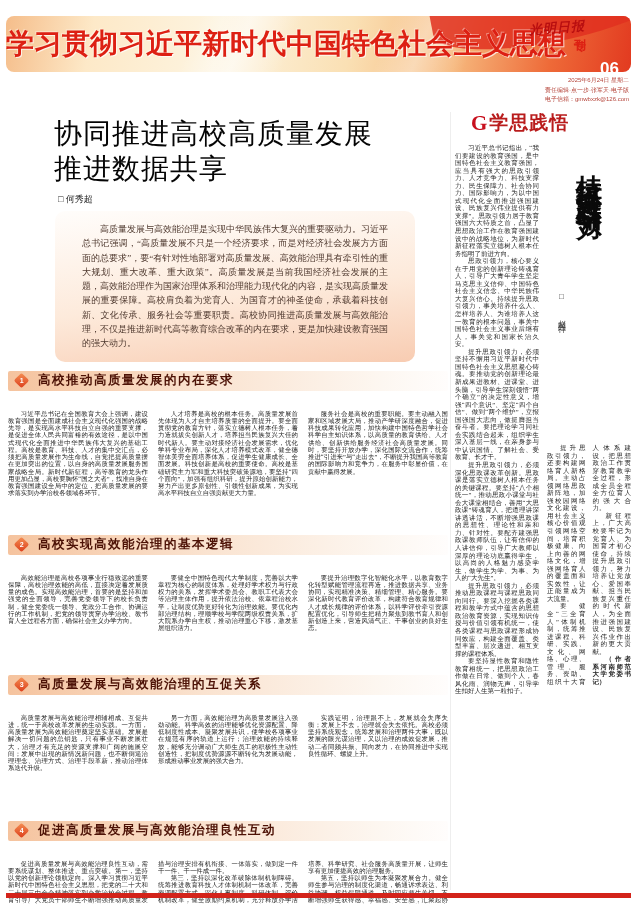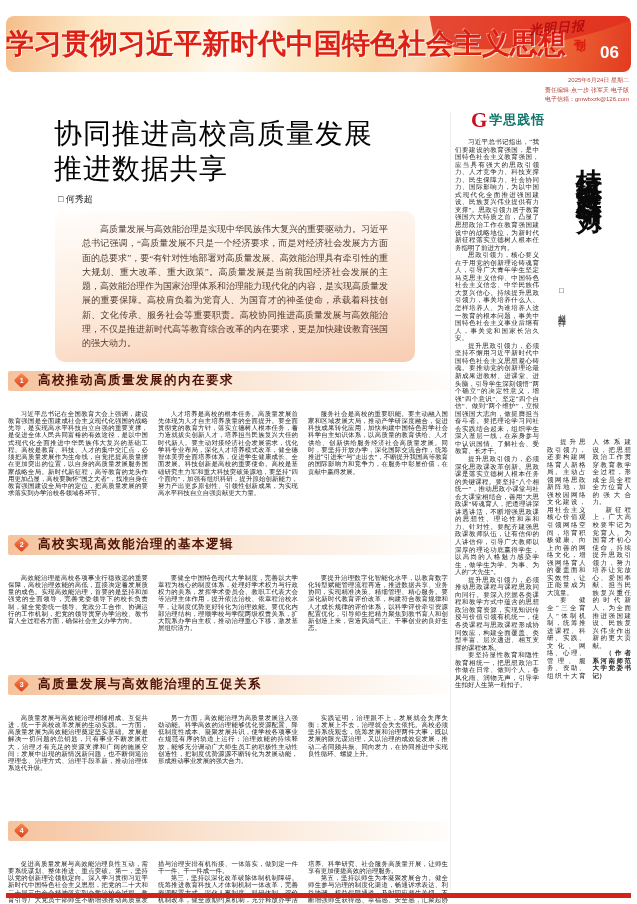--- a/index.html
+++ b/index.html
@@ -13,21 +13,21 @@
           background:linear-gradient(112deg,rgba(255,255,255,0) 30%,rgba(255,255,255,.55) 38%,rgba(255,255,255,0) 46%,rgba(255,255,255,0) 60%,rgba(255,255,255,.35) 66%,rgba(255,255,255,0) 74%);}
   .banner .swoosh{position:absolute;right:-40px;top:-34px;width:240px;height:60px;background:#e03020;
           transform:rotate(-11deg);border-radius:0 0 50% 50%;opacity:.85;}
   .banner-row{position:relative;z-index:2;display:flex;align-items:center;height:100%;gap:7px;}
   .banner-title{font-family:"Liberation Sans",sans-serif;font-weight:900;font-size:28px;letter-spacing:0;
           color:#dd2013;text-shadow:1px 1px 0 rgba(255,255,255,.75),-1px -1px 0 rgba(255,255,255,.4);white-space:nowrap;}
   .banner-badge{writing-mode:vertical-rl;text-orientation:upright;font-family:"Liberation Sans",sans-serif;
           font-weight:900;font-size:12px;line-height:14px;color:#dd2013;height:30px;}
   .masthead{position:absolute;z-index:3;right:46px;top:3px;font-style:italic;font-weight:bold;font-size:13px;
           color:#b80e10;transform:rotate(-4deg);letter-spacing:1px;}
-  .pagenum{position:absolute;z-index:3;right:12px;top:27px;font-family:"Liberation Sans",sans-serif;
+  .pagenum{position:absolute;z-index:3;right:12px;top:43px;font-family:"Liberation Sans",sans-serif;
           font-weight:bold;font-size:17px;color:#fff;}
 
   
   .page-meta{position:absolute;right:8px;top:76px;text-align:right;color:#b5443a;font-size:6px;line-height:9.5px;
           font-family:"Liberation Sans",sans-serif;}
 
   
   .main{position:absolute;left:8px;top:110px;width:440px;}
   .headline{margin:6px 0 0 46px;font-size:28px;line-height:35px;font-weight:normal;color:#050505;letter-spacing:1px;}
   .author{margin:7px 0 5px 50px;font-size:9px;color:#222;}
@@ -43,21 +43,21 @@
   .band-title{font-size:12.5px;font-weight:bold;color:#4d1206;letter-spacing:1.5px;}
   .body3{column-count:3;column-gap:10px;overflow:hidden;font-size:6.4px;line-height:7.25px;text-align:justify;color:#1c1c1c;}
   .body3 p{margin:0;text-indent:2em;}
   .h116{height:116px;} .h92{height:92px;} .h98{height:98px;} .h146{height:146px;}
   .endnote{font-weight:bold;color:#000;}
 
   
   .sidebar{position:absolute;left:455px;top:108px;width:176px;height:780px;}
   .sb-logo{display:flex;align-items:center;gap:2px;margin:2px 0 8px 16px;}
   .sb-logo .g{font-size:21px;font-weight:900;color:#c8101e;font-family:"Liberation Serif",serif;line-height:20px;}
-  .sb-logo .t{font-size:13px;font-weight:900;color:#0f766e;letter-spacing:1px;font-family:"Liberation Sans",sans-serif;}
+  .sb-logo .t{font-size:19px;font-weight:900;color:#b91c1c;letter-spacing:1px;font-family:"Liberation Sans",sans-serif;}
   .sb-body{display:flex;gap:8px;}
   .sb-col1{width:84px;height:738px;overflow:hidden;font-size:6.5px;line-height:7.55px;text-align:justify;}
   .sb-col1 p{margin:0;text-indent:2em;}
   .sb-right{width:84px;}
   .vert-box{height:300px;position:relative;display:flex;justify-content:center;}
   .vert-title{writing-mode:vertical-rl;text-orientation:upright;font-size:26px;font-weight:bold;
          letter-spacing:5px;color:#0a0a0a;margin-top:10px;}
   .vert-author{writing-mode:vertical-rl;text-orientation:upright;font-size:8px;color:#333;
          position:absolute;left:8px;top:148px;letter-spacing:2px;}
   .sb-bottom{height:428px;overflow:hidden;column-count:2;column-gap:7px;font-size:6.5px;line-height:7.55px;text-align:justify;}
@@ -132,20 +132,21 @@
     <div class="body3 h98">
       <p>高质量发展与高效能治理相辅相成、互促共进，统一于高校改革发展的生动实践。一方面，高质量发展为高效能治理奠定坚实基础。发展是解决一切问题的总钥匙，只有事业不断发展壮大，治理才有充足的资源支撑和广阔的施展空间；发展中出现的新情况新问题，也不断倒逼治理理念、治理方式、治理手段革新，推动治理体系迭代升级。</p>
       <p>另一方面，高效能治理为高质量发展注入强劲动能。科学高效的治理能够优化资源配置、降低制度性成本、凝聚发展共识，使学校各项事业在规范有序的轨道上运行；治理效能的持续释放，能够充分调动广大师生员工的积极性主动性创造性，把制度优势源源不断转化为发展动能，形成推动事业发展的强大合力。</p>
       <p>实践证明，治理跟不上，发展就会失序失衡；发展上不去，治理就会失去依托。高校必须坚持系统观念，统筹发展和治理两件大事，既以发展的眼光谋治理，又以治理的成效促发展，推动二者同频共振、同向发力，在协同推进中实现良性循环、螺旋上升。</p>
     </div>
 
     <div class="section-band">
       <div class="diamond">
           <span>4</span>
         </div>
+      <span class="band-title">促进高质量发展与高效能治理良性互动</span>
     </div>
     <div class="body3 h146">
       <p>促进高质量发展与高效能治理良性互动，需要系统谋划、整体推进、重点突破。第一，坚持以党的创新理论领航定向。深入学习贯彻习近平新时代中国特色社会主义思想，把党的二十大和二十届三中全会精神落实到办学治校全过程，教育引导广大党员干部师生不断增强推动高质量发展、参与高效能治理的思想自觉和行动自觉。</p>
       <p>第二，坚持以战略规划统筹发展布局。科学编制和实施学校事业发展规划，加强规划实施的全过程管理和动态调整，推动发展目标、改革举措与治理安排有机衔接、一体落实，做到定一件干一件、干一件成一件。</p>
       <p>第三，坚持以深化改革破除体制机制障碍。统筹推进教育科技人才体制机制一体改革，完善资源配置方式，深化人事制度、科研体制、评价机制改革，健全激励约束机制，充分释放办学活力，让一切有利于事业发展的创造源泉充分涌流。</p>
       <p>第四，坚持以数字赋能提升治理效能。加快智慧校园建设，推进管理服务流程优化再造，健全数据驱动的科学决策机制，以信息化支撑人才培养、科学研究、社会服务高质量开展，让师生享有更加便捷高效的治理服务。</p>
       <p>第五，坚持以师生为本凝聚发展合力。健全师生参与治理的制度化渠道，畅通诉求表达、利益协调、权益保障通道，及时回应师生关切，不断增强师生获得感、幸福感、安全感，汇聚起协同推进高质量发展与高效能治理、加快建设教育强国的磅礴力量。</p>
       <p class="endnote">【作者系北京市习近平新时代中国特色社会主义思想研究中心特约研究员、中央财经大学党委书记】</p>
     </div>
   </div>

